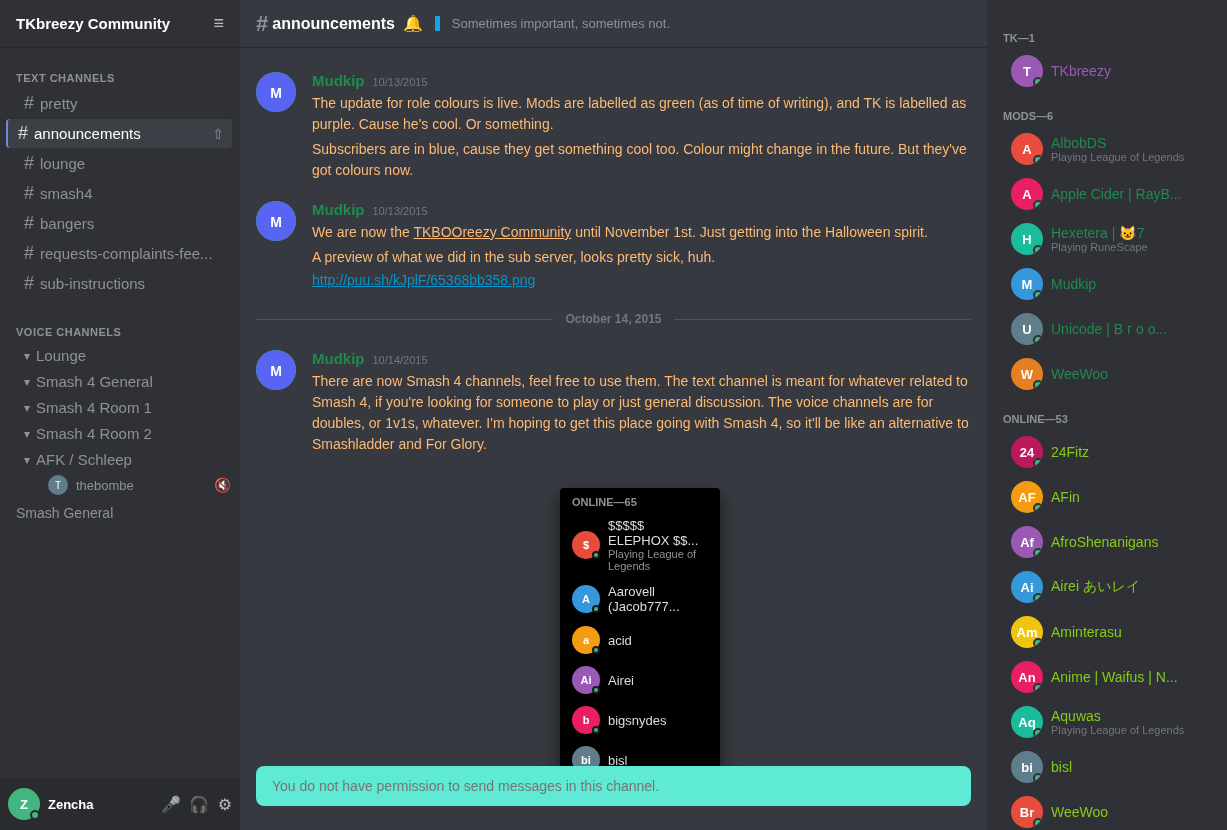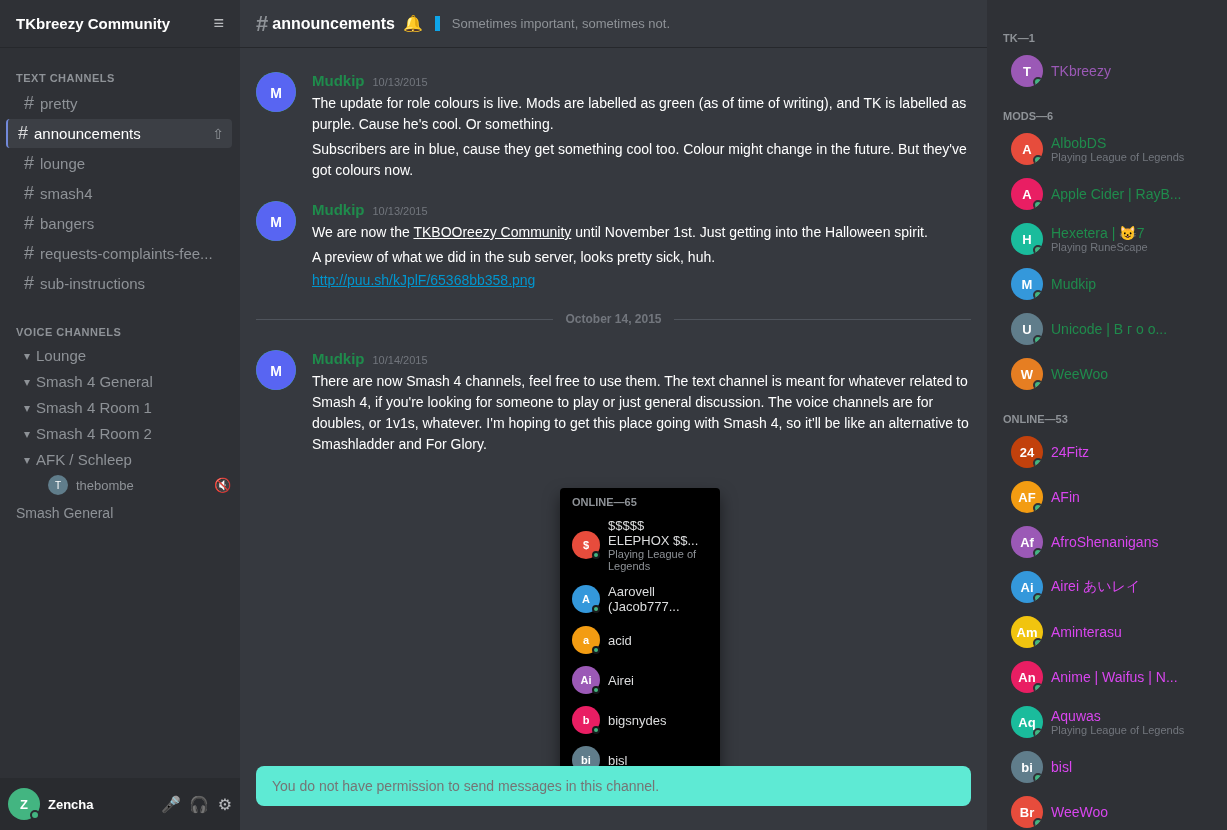--- a/index.html
+++ b/index.html
@@ -161,21 +161,21 @@
       width: 40px; height: 40px; border-radius: 50%;
       background: #7289da; margin-right: 16px; flex-shrink: 0;
       display: flex; align-items: center; justify-content: center;
       font-size: 14px; color: #fff; font-weight: 700; overflow: hidden;
     }
 
     .message-content { flex: 1; }
     .message-header { display: flex; align-items: baseline; margin-bottom: 4px; }
     .message-author { font-weight: 700; color: #43b581; margin-right: 8px; font-size: 15px; }
     .message-timestamp { font-size: 11px; color: #72767d; }
-    .message-text { color: #ffffff; font-size: 14px; line-height: 1.5; }
+    .message-text { color: #fdba74; font-size: 14px; line-height: 1.5; }
 
     .date-divider {
       display: flex; align-items: center;
       padding: 8px 16px; margin: 8px 0;
     }
     .date-divider::before, .date-divider::after {
       content: ''; flex: 1; height: 1px; background: #4f545c;
     }
     .date-divider-text {
       padding: 0 12px; font-size: 12px; color: #72767d; font-weight: 600;
@@ -255,21 +255,21 @@
       font-size: 13px; color: #fff; font-weight: 700;
       position: relative; overflow: hidden;
     }
 
     .member-status {
       width: 10px; height: 10px; border-radius: 50%;
       background: #43b581; border: 2px solid #2f3136;
       position: absolute; bottom: 0; right: 0;
     }
 
-    .member-name { font-size: 14px; color: #d946ef; }
+    .member-name { font-size: 14px; color: #84cc16; }
     .member-subtext { font-size: 11px; color: #72767d; }
 
     .member-name.tk { color: #9b59b6; }
     .member-name.mod { color: #1f8b4c; }
 
     
     ::-webkit-scrollbar { width: 4px; }
     ::-webkit-scrollbar-track { background: transparent; }
     ::-webkit-scrollbar-thumb { background: #202225; border-radius: 4px; }
   </style>
@@ -562,21 +562,21 @@
       W<div class="member-status"></div>
     </div>
     <div>
       <div class="member-name mod">WeeWoo</div>
     </div>
   </div>
 
   <div class="members-section-header">ONLINE—53</div>
 
   <div class="member-item">
-    <div class="member-avatar" style="background:#c2410c;">
+    <div class="member-avatar" style="background:#be185d;">
       24<div class="member-status"></div>
     </div>
     <div>
       <div class="member-name">24Fitz</div>
     </div>
   </div>
   <div class="member-item">
     <div class="member-avatar" style="background:#f39c12;">
       AF<div class="member-status"></div>
     </div>

